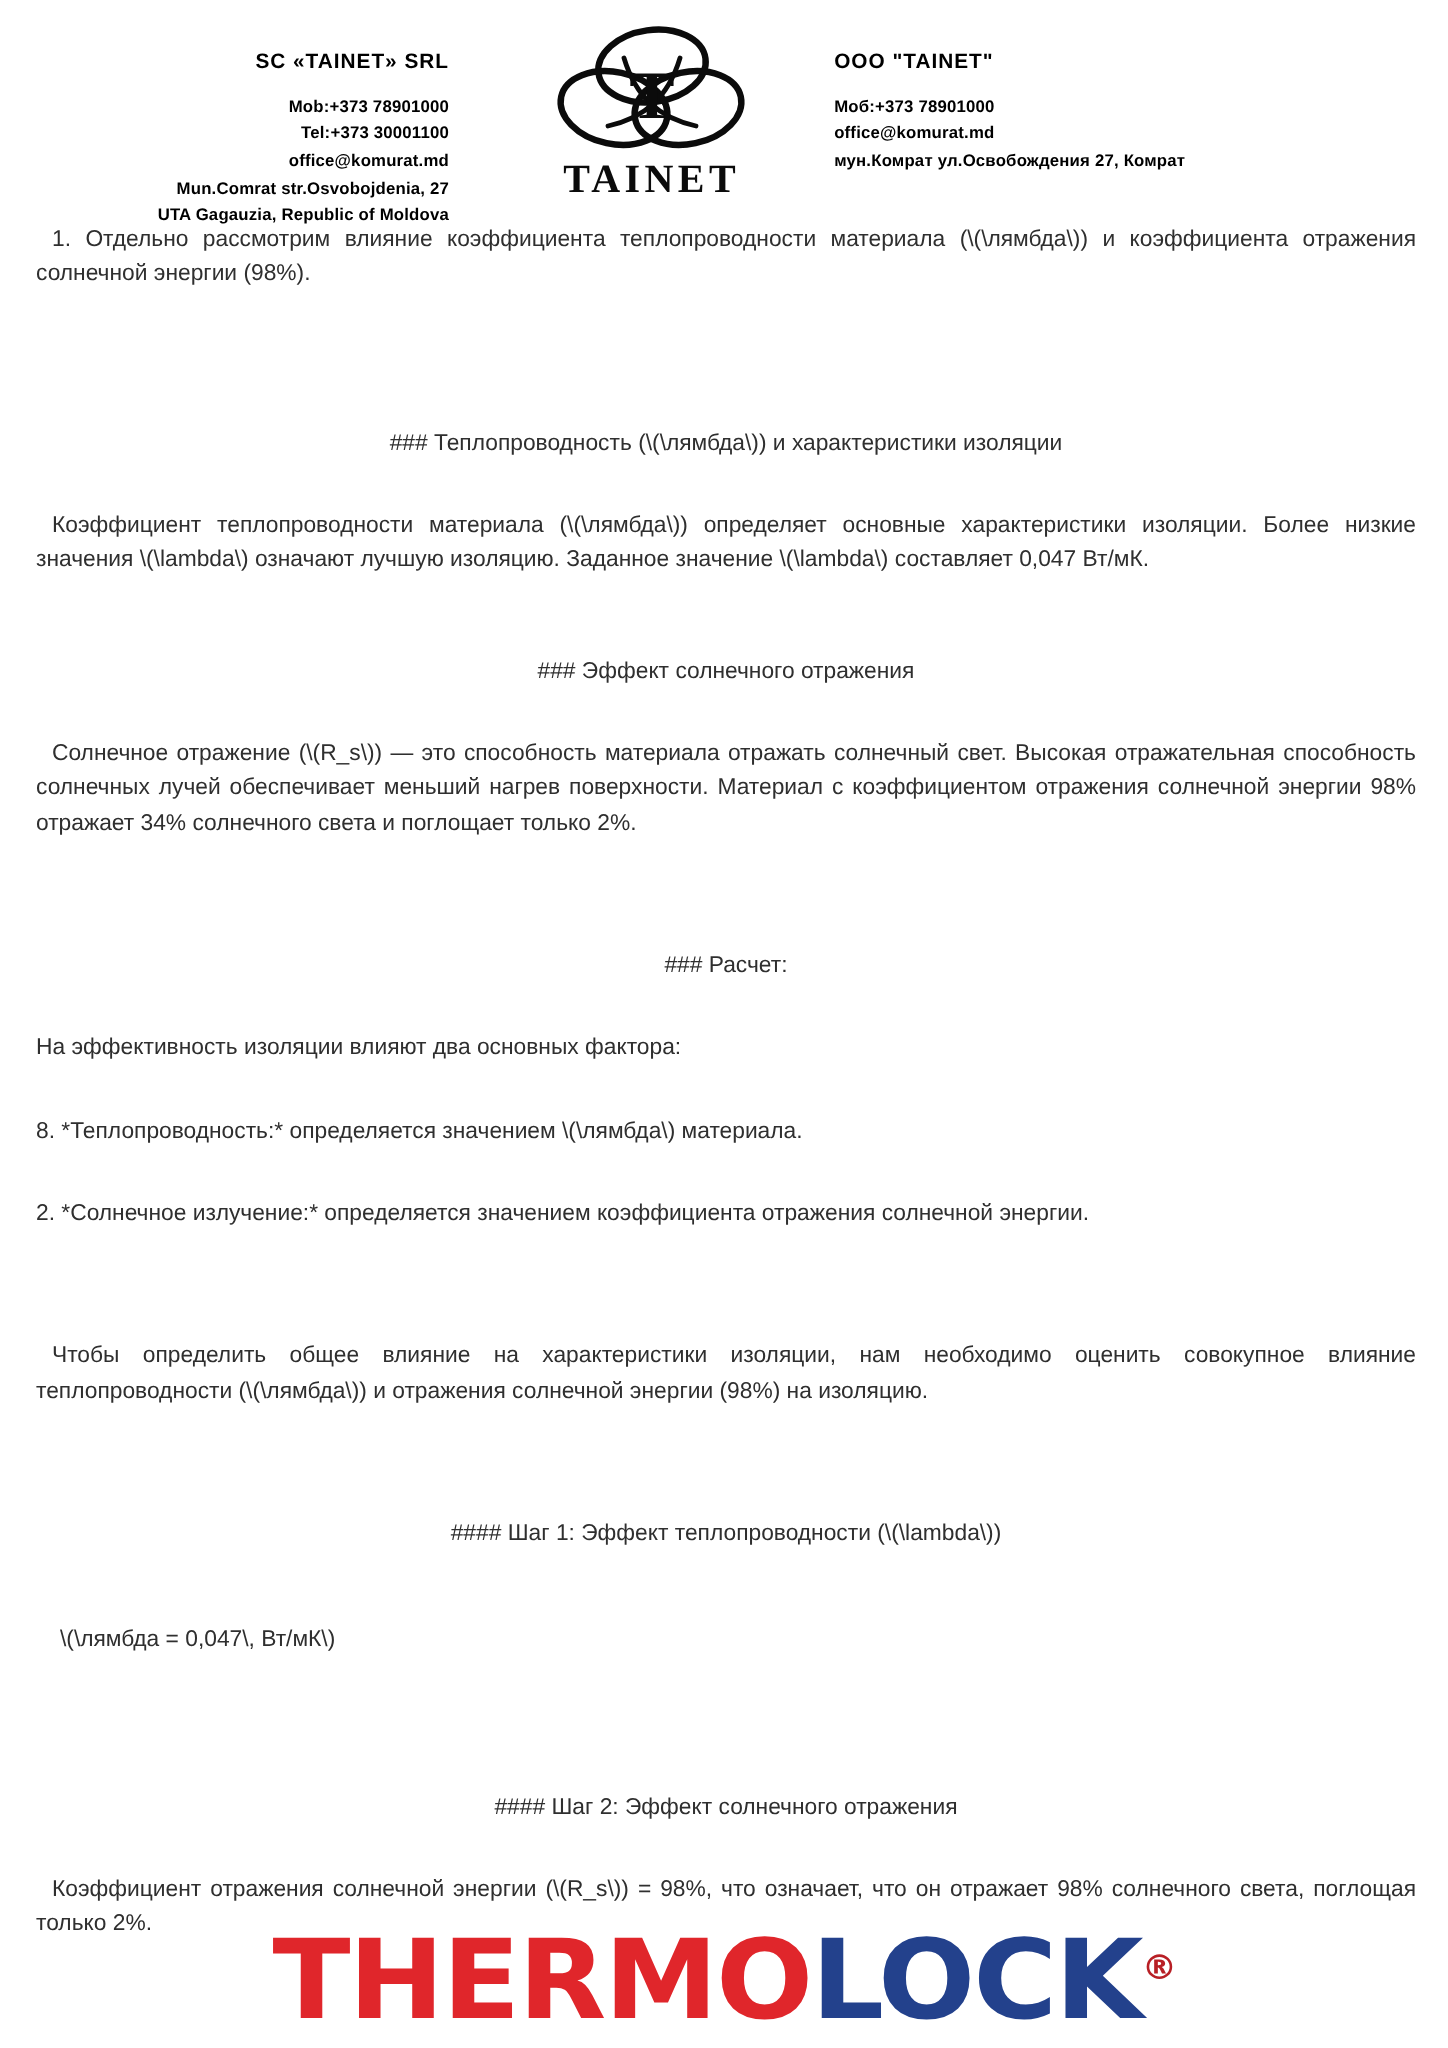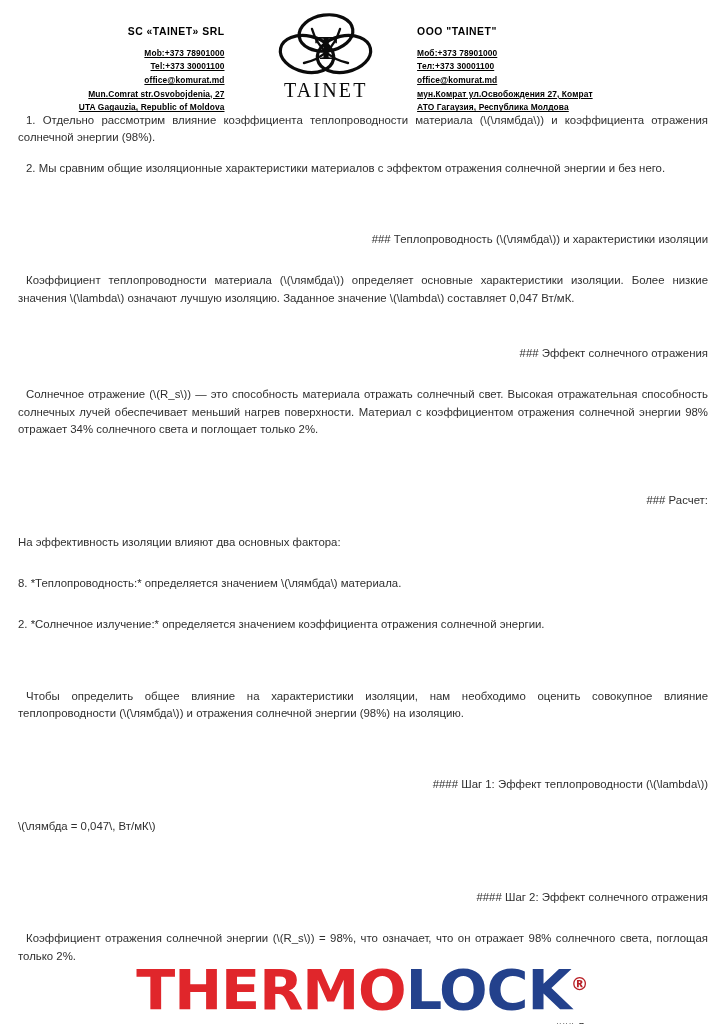--- a/index.html
+++ b/index.html
@@ -47,40 +47,40 @@
     padding-left: 12px;
     box-sizing: border-box;
   }
   .lh-title {
     font-size: 10.4px;
     font-weight: bold;
     letter-spacing: 0.5px;
     margin-bottom: 6px;
     white-space: nowrap;
   }
-  .lh-line { white-space: nowrap; text-decoration: underline; }
+  .lh-line { white-space: nowrap; }
 
   
   .logo-wrap {
     width: 188px;
     padding-top: 11px;
     display: flex;
     flex-direction: column;
     align-items: center;
   }
   .logo-mark {
     position: relative;
     width: 104px;
     height: 72px;
   }
   .logo-mark svg { display: block; }
   .logo-word {
     font-family: "Liberation Serif", "DejaVu Serif", serif;
     font-size: 20px;
-    font-weight: normal;
+    font-weight: bold;
     letter-spacing: 2.2px;
     color: #0b0b0b;
     margin-top: -3px;
     line-height: 1;
   }
 
   
   .doc {
     position: absolute;
     top: 112px;
@@ -93,28 +93,28 @@
     color: #2f2f2f;
     padding: 0 16px 0 18px;
   }
   .para {
     text-align: justify;
     text-indent: 8px;
     margin: 0;
   }
   .para.noindent { text-indent: 0; }
   .heading {
-    text-align: right;
+    text-align: center;
     text-indent: 0;
     margin: 0;
   }
   .formula {
     text-align: left;
     text-indent: 0;
-    margin: 0;
+    margin: 12px;
   }
   .gap-s  { height: 13px; }
   .gap-m  { height: 24px; }
   .gap-l  { height: 38px; }
   .gap-xl { height: 54px; }
 
   
   .footer-brand {
     position: absolute;
     left: 0;
@@ -182,34 +182,31 @@
         <path d="M66 18 C 60 38, 48 48, 30 52" fill="none" stroke="#0b0b0b" stroke-width="2.4" stroke-linecap="round"></path>
         <text x="52" y="48" text-anchor="middle" font-family="Liberation Serif, DejaVu Serif, serif" font-size="34" font-weight="bold" fill="#0b0b0b">T</text>
       </svg>
     </div>
     <div class="logo-word">TAINET</div>
   </div>
 
   <div class="lh-col lh-right">
     <div class="lh-title">ООО "TAINET"</div>
     <div class="lh-line">Моб:+373 78901000</div>
-    <div class="lh-line">Тел:+373 30001100</div>
     <div class="lh-line">office@komurat.md</div>
     <div class="lh-line">мун.Комрат ул.Освобождения 27, Комрат</div>
-    <div class="lh-line">АТО Гагаузия, Республика Молдова</div>
   </div>
 
 </div>
 
 <div class="doc">
   <div class="block">
 
     <p class="para">1. Отдельно рассмотрим влияние коэффициента теплопроводности материала (\(\лямбда\)) и коэффициента отражения солнечной энергии (98%).</p>
     <div class="gap-s"></div>
-    <p class="para">2. Мы сравним общие изоляционные характеристики материалов с эффектом отражения солнечной энергии и без него.</p>
 
     <div class="gap-xl"></div>
     <p class="heading">### Теплопроводность (\(\лямбда\)) и характеристики изоляции</p>
     <div class="gap-m"></div>
     <p class="para">Коэффициент теплопроводности материала (\(\лямбда\)) определяет основные характеристики изоляции.  Более низкие значения \(\lambda\) означают лучшую изоляцию.  Заданное значение \(\lambda\) составляет 0,047 Вт/мК.</p>
 
     <div class="gap-l"></div>
     <p class="heading">### Эффект солнечного отражения</p>
     <div class="gap-m"></div>
     <p class="para">Солнечное отражение (\(R_s\)) — это способность материала отражать солнечный свет.  Высокая отражательная способность солнечных лучей обеспечивает меньший нагрев поверхности.  Материал с коэффициентом отражения солнечной энергии 98% отражает 34% солнечного света и поглощает только 2%.</p>

